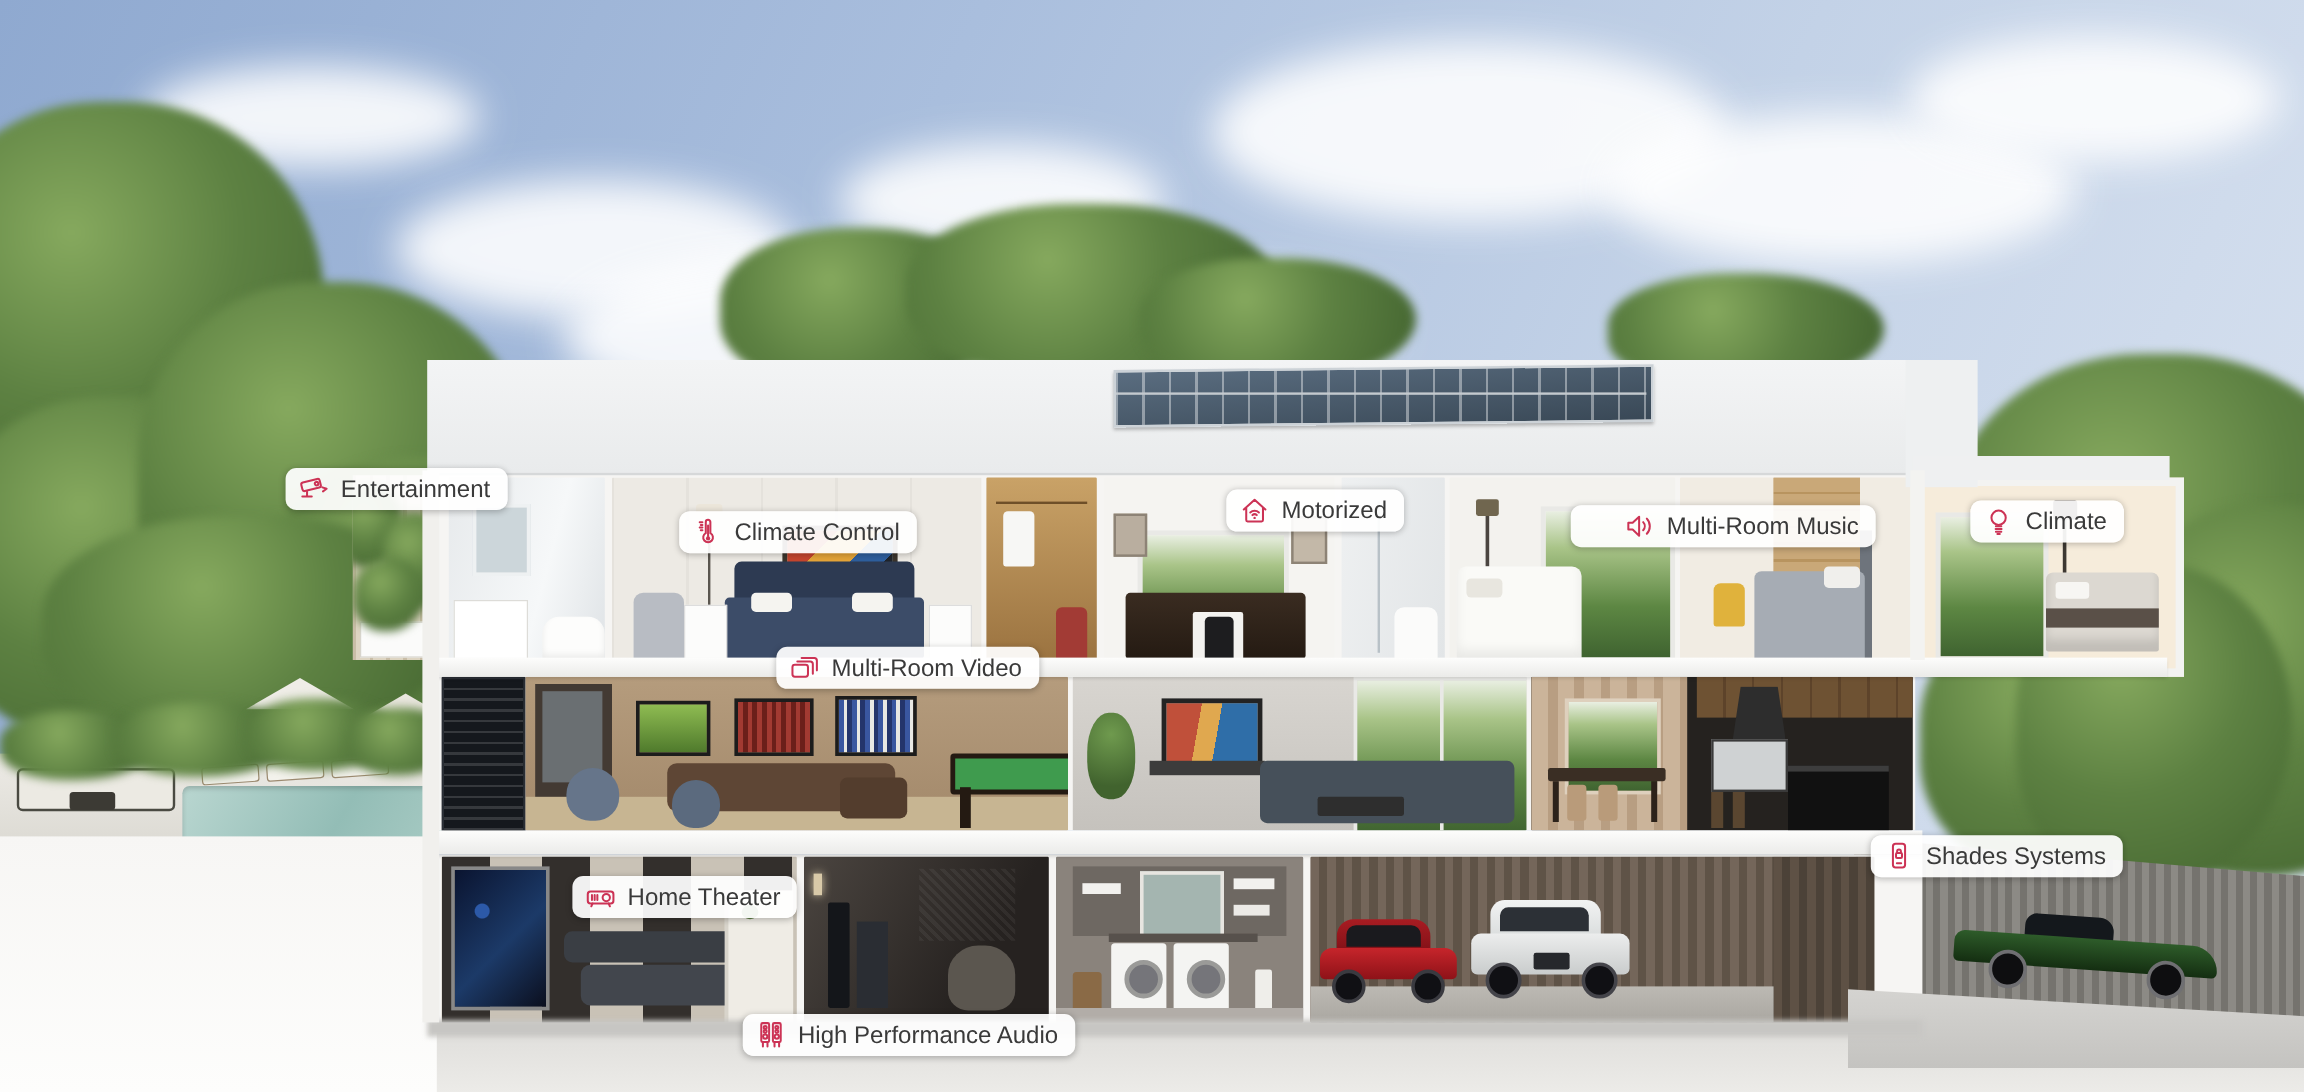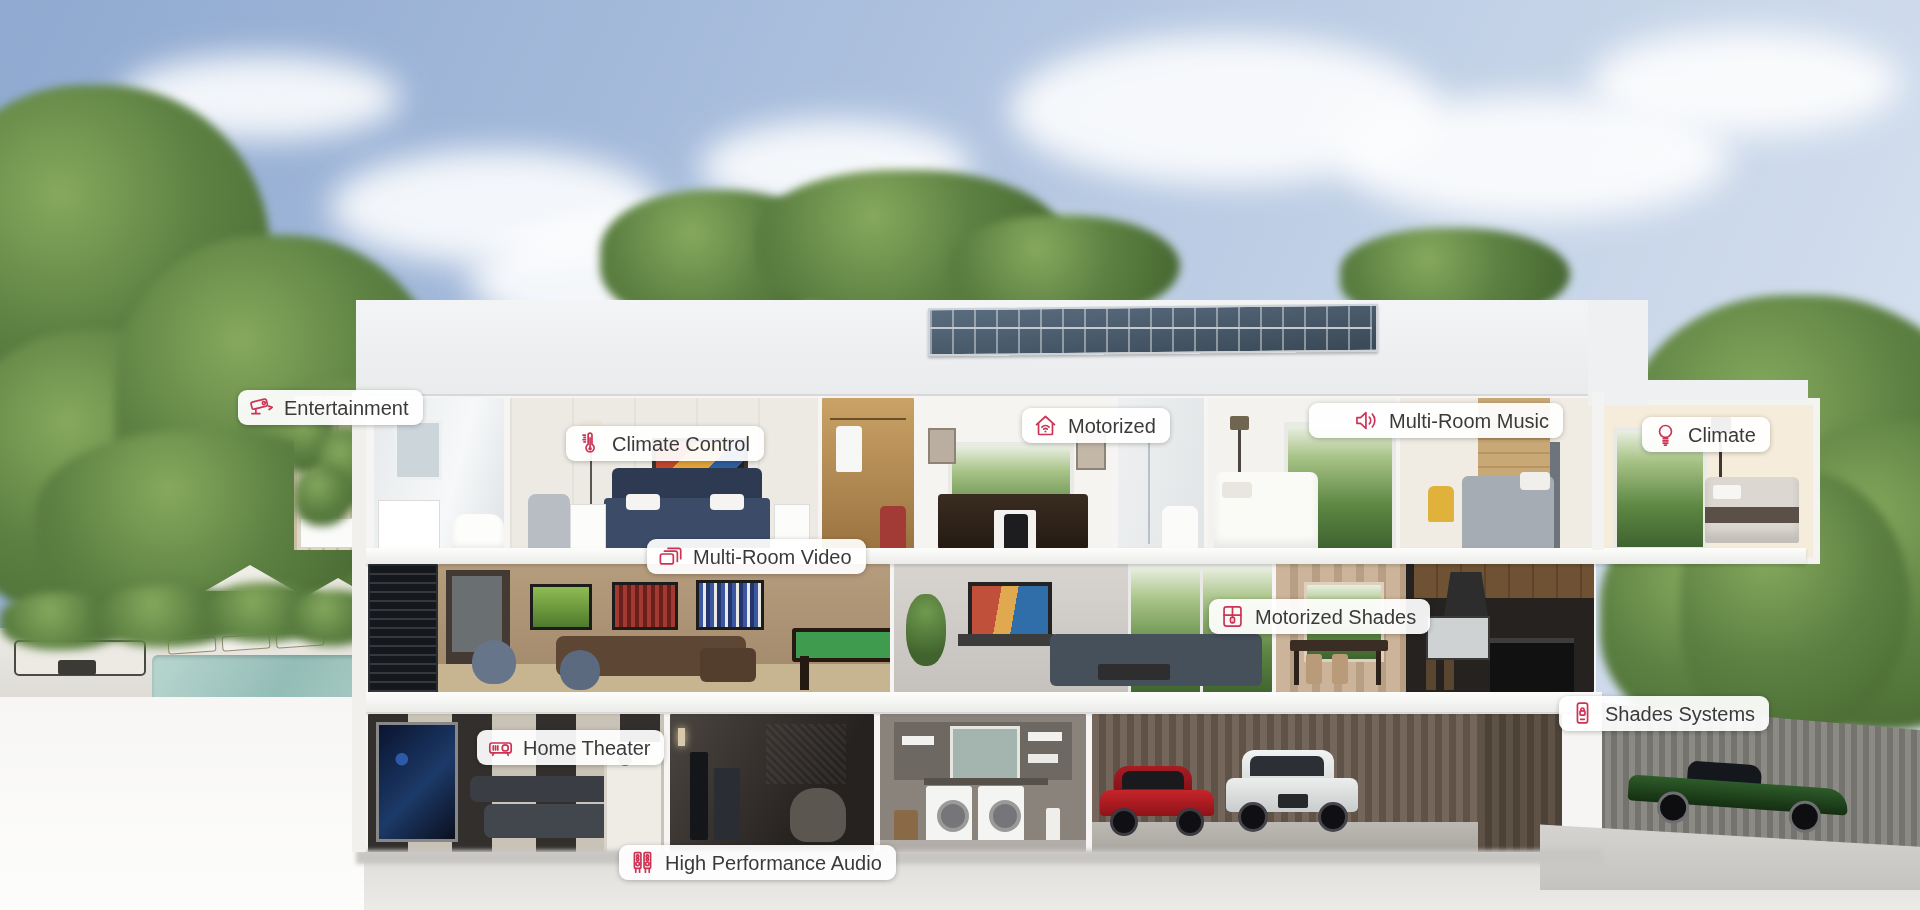--- a/index.html
+++ b/index.html
@@ -20,21 +20,21 @@
   .floor{z-index:10;background:#f6f5f3;}
   .room{position:absolute;overflow:hidden;border-radius:1px;}
   
   .hotspot{position:absolute;display:flex;align-items:center;gap:9px;
     background:rgba(255,255,255,.93);border-radius:9px;padding:4px 14px 4px 10px;
     box-shadow:0 1px 5px rgba(0,0,0,.25);font-size:20px;color:#3a3a3a;
     white-space:nowrap;z-index:60;cursor:pointer;line-height:1.3;}
   .hotspot svg{width:27px;height:27px;flex:0 0 auto;stroke:#cc3355;fill:none;
     stroke-width:1.5;stroke-linecap:round;stroke-linejoin:round;}
   .h1{left:238px;top:390px;}  .h2{left:566px;top:426px;}  .h3{left:1022px;top:408px;}
-  .h4{left:1309px;top:403px;padding-left:44px;} .h5{left:1642px;top:417px;} .h6{left:647px;top:539px;}
+  .h4{left:1309px;top:421px;padding-left:44px;} .h5{left:1642px;top:417px;} .h6{left:647px;top:539px;}
   .h7{left:841px;top:636px;}  .h8{left:1209px;top:599px;} .h9{left:121px;top:713px;}
   .h10{left:477px;top:730px;} .h11{left:1559px;top:696px;} .h12{left:619px;top:845px;}
 </style>
 </head>
 <body>
 
 <div class="scene">
 
   <div class="cl" style="left:120px;top:55px;width:280px;height:85px;"></div>
   <div class="cl" style="left:330px;top:150px;width:330px;height:115px;"></div>
@@ -323,29 +323,20 @@
   <div class="hotspot h6">
     <svg viewBox="0 0 24 24">
       <rect x="3" y="9.8" width="11.5" height="8.8" rx="1.8"></rect>
       <path d="M6.6 7.3 h9.6 a1.9 1.9 0 0 1 1.9 1.9 v7.2"></path>
       <path d="M9.8 4.8 h9.4 a1.9 1.9 0 0 1 1.9 1.9 v7.2"></path>
     </svg>
     <span>Multi-Room Video</span>
   </div>
 
 
-  <div class="hotspot h8">
-    <svg viewBox="0 0 24 24">
-      <rect x="4.5" y="3.5" width="15" height="17" rx="2"></rect>
-      <path d="M4.5 10.8 h15 M12 3.5 V10.8 M12 10.8 v2"></path>
-      <rect x="10.2" y="12.8" width="3.6" height="4.8" rx="1.3"></rect>
-      <circle cx="12" cy="16" r="0.5" fill="#cc3355" stroke="none"></circle>
-    </svg>
-    <span>Motorized Shades</span>
-  </div>
 
 
   <div class="hotspot h10">
     <svg viewBox="0 0 24 24">
       <rect x="2.5" y="8" width="19" height="8.8" rx="2"></rect>
       <circle cx="16.2" cy="12.4" r="2.7"></circle>
       <path d="M5.6 10.6 v3.6 M7.6 10.6 v3.6 M9.6 10.6 v3.6 M6 16.8 l-.9 2.1 M18 16.8 l.9 2.1"></path>
     </svg>
     <span>Home Theater</span>
   </div>

